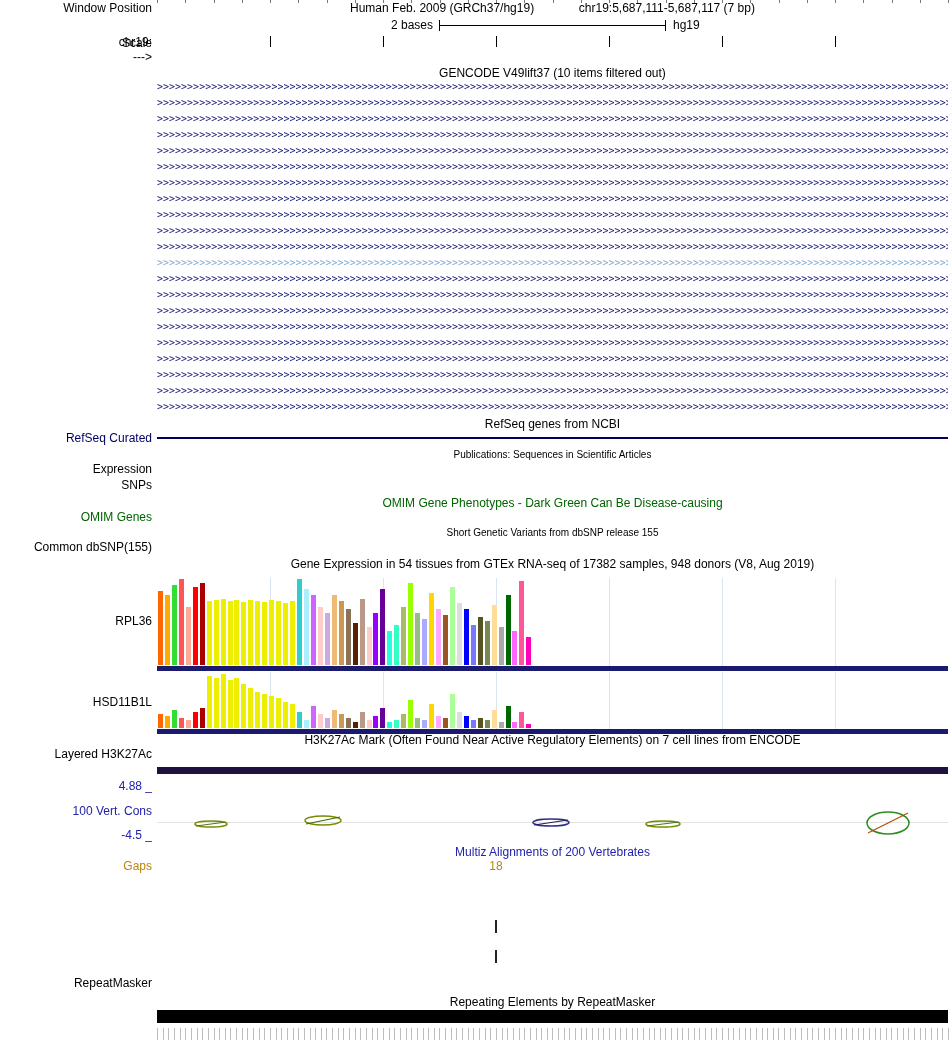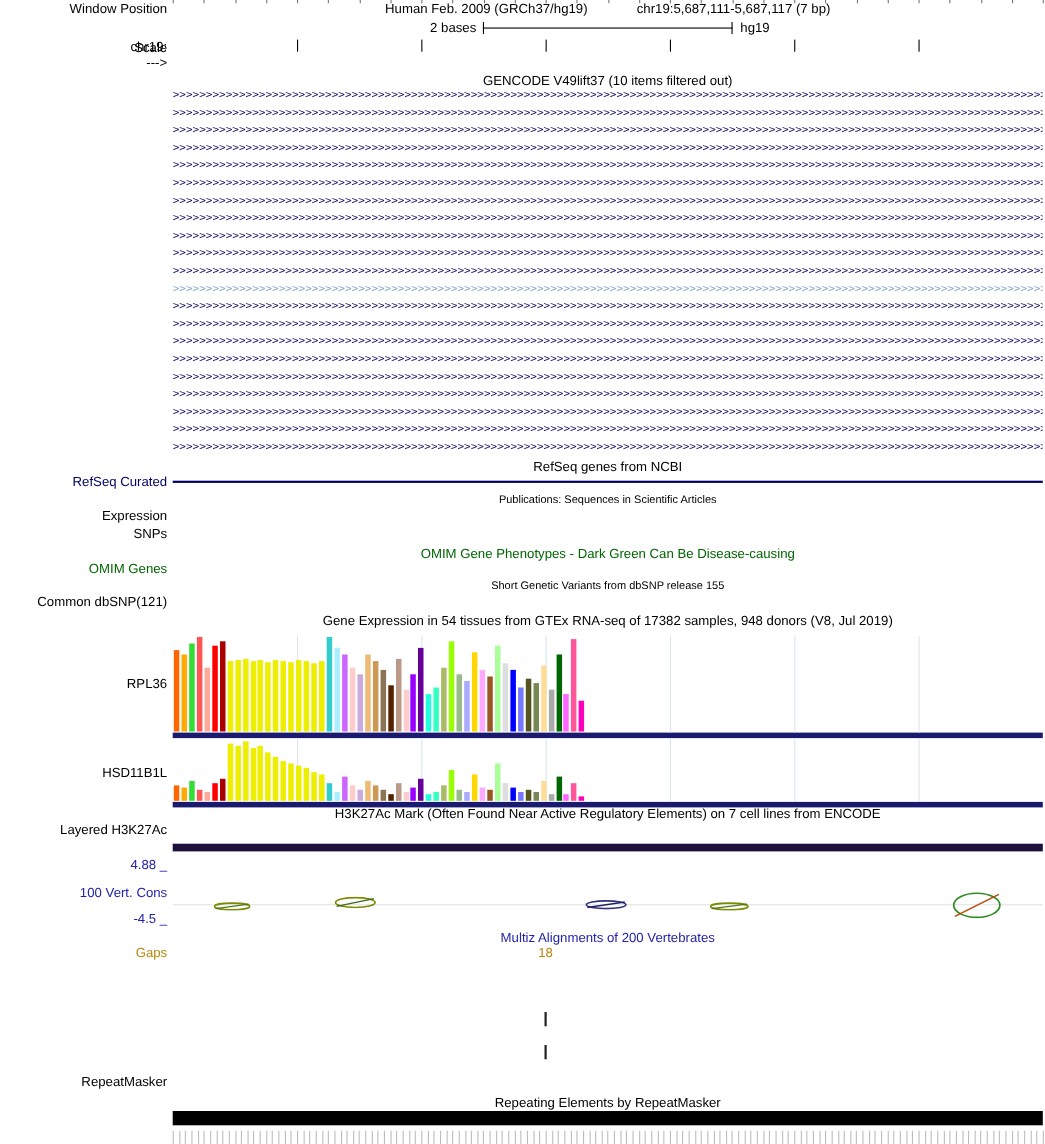--- a/index.html
+++ b/index.html
@@ -47,23 +47,23 @@
   <div class="abs" style="left:157px;top:437px;width:791px;height:2px;background:#000064"></div>
 
   <div class="C t10" style="top:449px">Publications: Sequences in Scientific Articles</div>
   <div class="L" style="top:462px">Expression</div>
   <div class="L" style="top:478px">SNPs</div>
 
   <div class="C green" style="top:496px">OMIM Gene Phenotypes - Dark Green Can Be Disease-causing</div>
   <div class="L green" style="top:510px">OMIM Genes</div>
 
   <div class="C t10" style="top:527px">Short Genetic Variants from dbSNP release 155</div>
-  <div class="L" style="top:540px">Common dbSNP(121)</div>
-
-  <div class="C" style="top:557px">Gene Expression in 54 tissues from GTEx RNA-seq of 17382 samples, 948 donors (V8, Jul 2019)</div>
+  <div class="L" style="top:540px">Common dbSNP(155)</div>
+
+  <div class="C" style="top:557px">Gene Expression in 54 tissues from GTEx RNA-seq of 17382 samples, 948 donors (V8, Aug 2019)</div>
   <div class="L" style="top:614px">RPL36</div>
   <div class="abs" style="left:157px;top:666px;width:791px;height:5px;background:#1A1A6E"></div>
   <div class="L" style="top:695px">HSD11B1L</div>
   <div class="abs" style="left:157px;top:729px;width:791px;height:5px;background:#1A1A6E"></div>
 
   <div class="C" style="top:733px">H3K27Ac Mark (Often Found Near Active Regulatory Elements) on 7 cell lines from ENCODE</div>
   <div class="L" style="top:747px">Layered H3K27Ac</div>
   <div class="abs" style="left:157px;top:767px;width:791px;height:7px;background:#201040"></div>
 
   <div class="L blue" style="top:779px">4.88 _</div>

